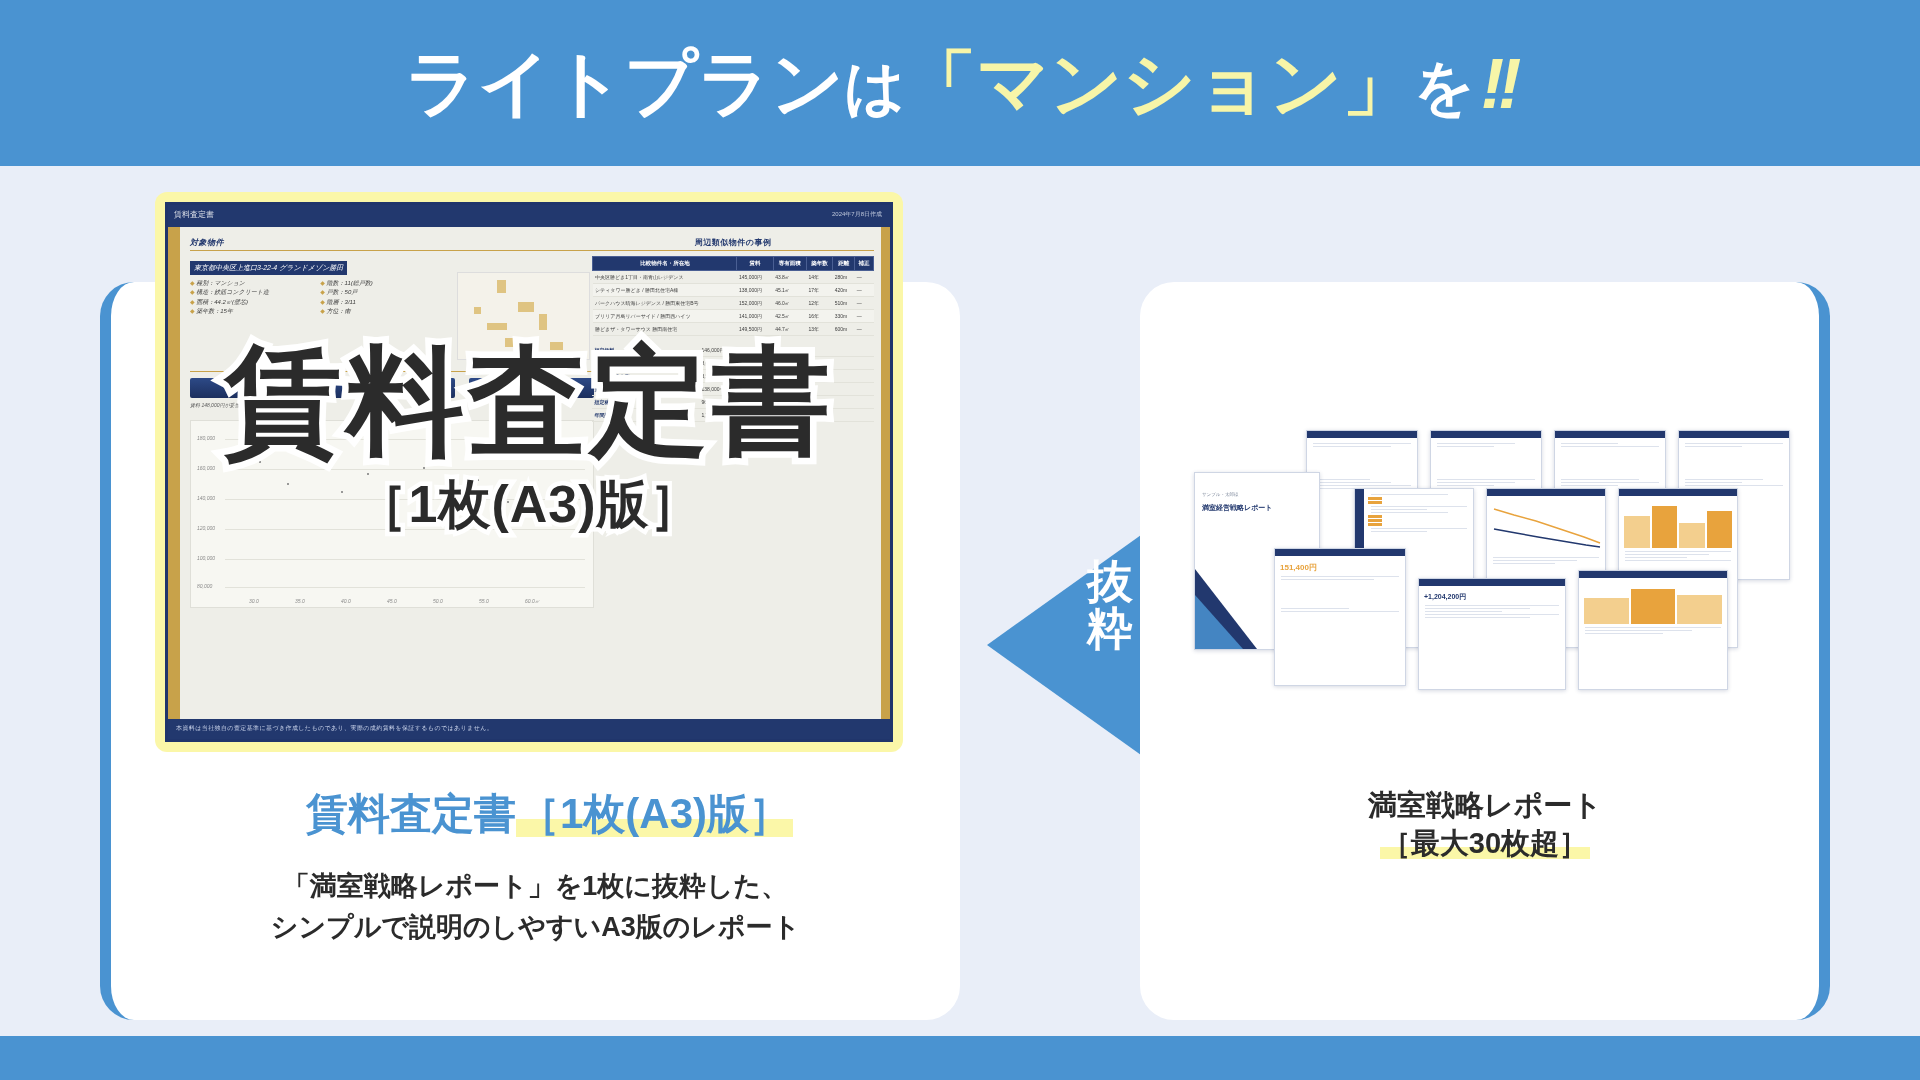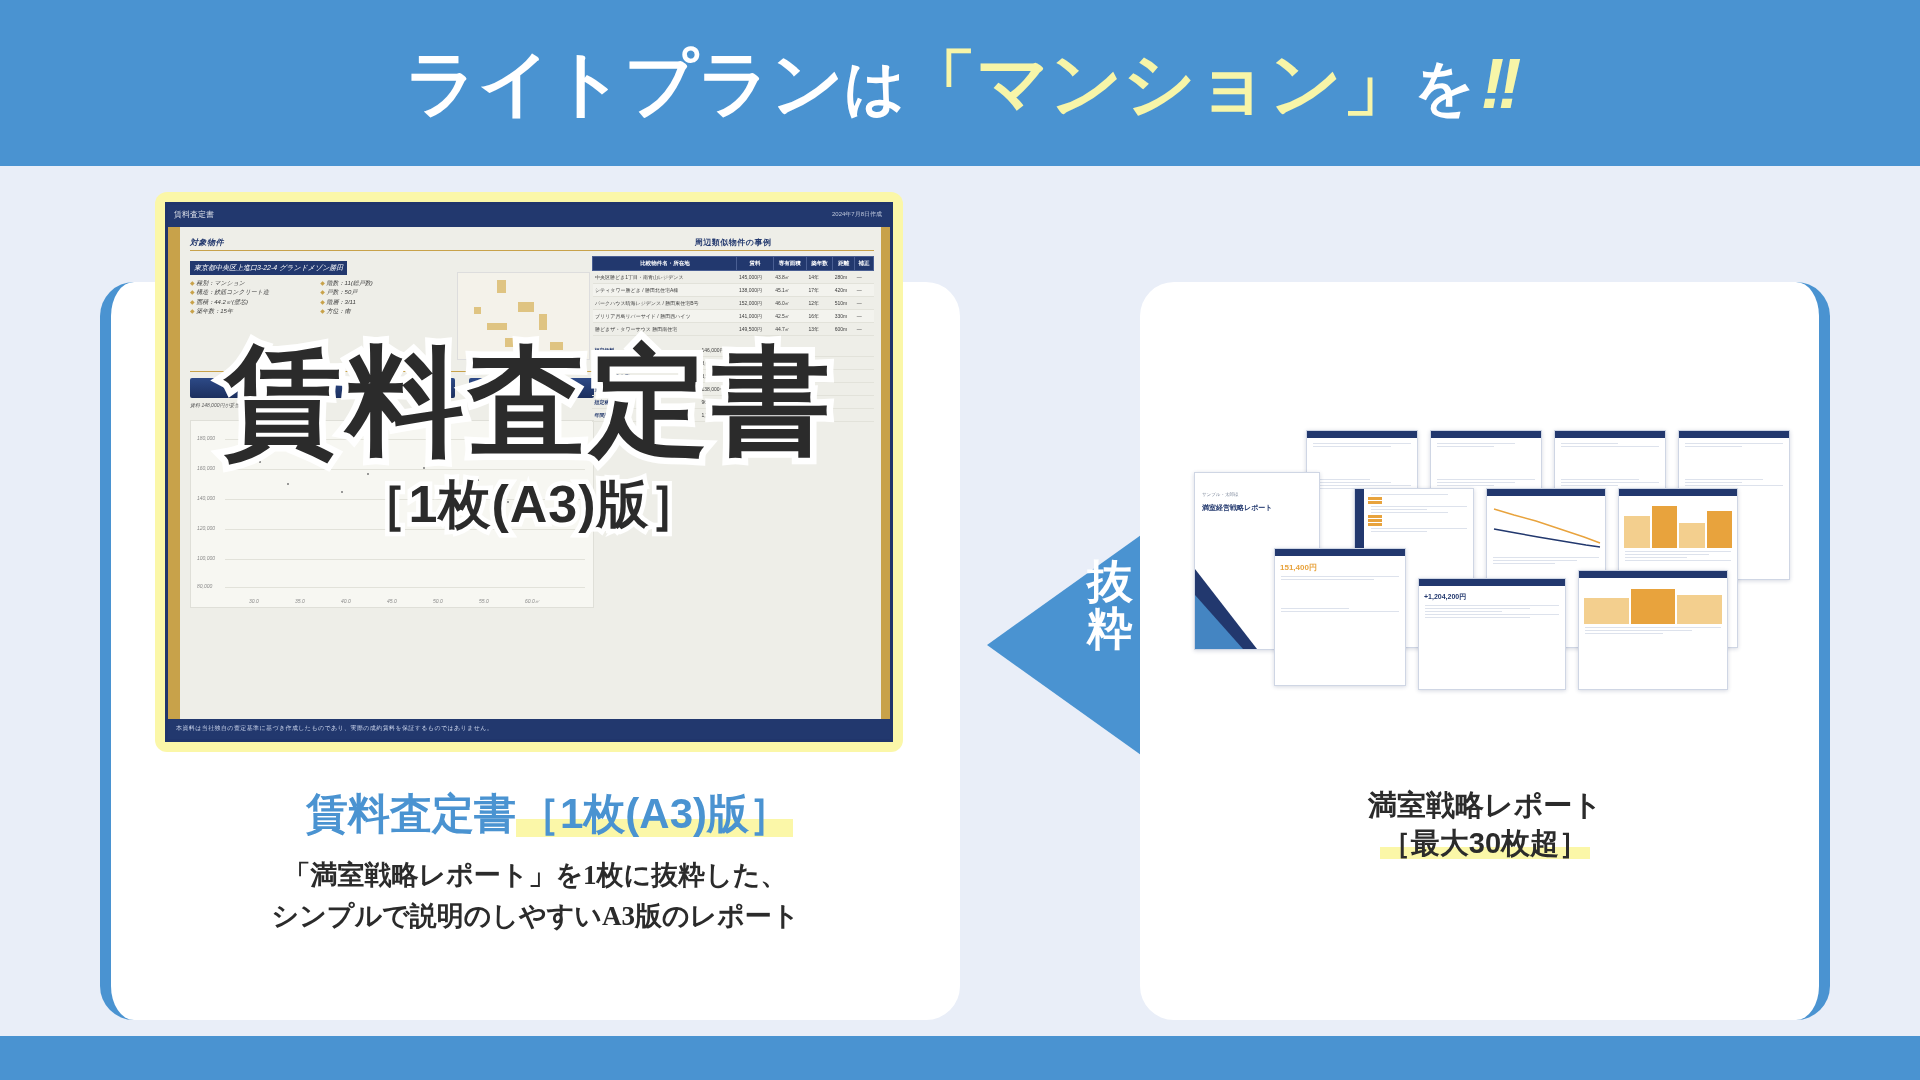--- a/index.html
+++ b/index.html
@@ -268,24 +268,23 @@
   }
   .cap-title {
     font-size: 42px; font-weight: 700; color: #4a93d1;
     line-height: 1.15; white-space: nowrap; padding-left: 28px;
   }
   .mark {
     background: linear-gradient(transparent 62%, #fbf7a8 62%);
     padding: 0 2px;
   }
   .cap-desc {
-    margin-top: 17px;
+    margin-top: 28px;
     font-size: 27px; font-weight: 700; color: #2b2b2b;
     line-height: 1.52;
-    font-family: Liberation Serif, serif;
   }
 
   .cap-right {
     position: absolute;
     left: 1140px; top: 786px;
     width: 690px; text-align: center;
   }
   .cap-title-dark {
     font-size: 29px; font-weight: 700; color: #2b2b2b;
     line-height: 1.32; white-space: nowrap;

